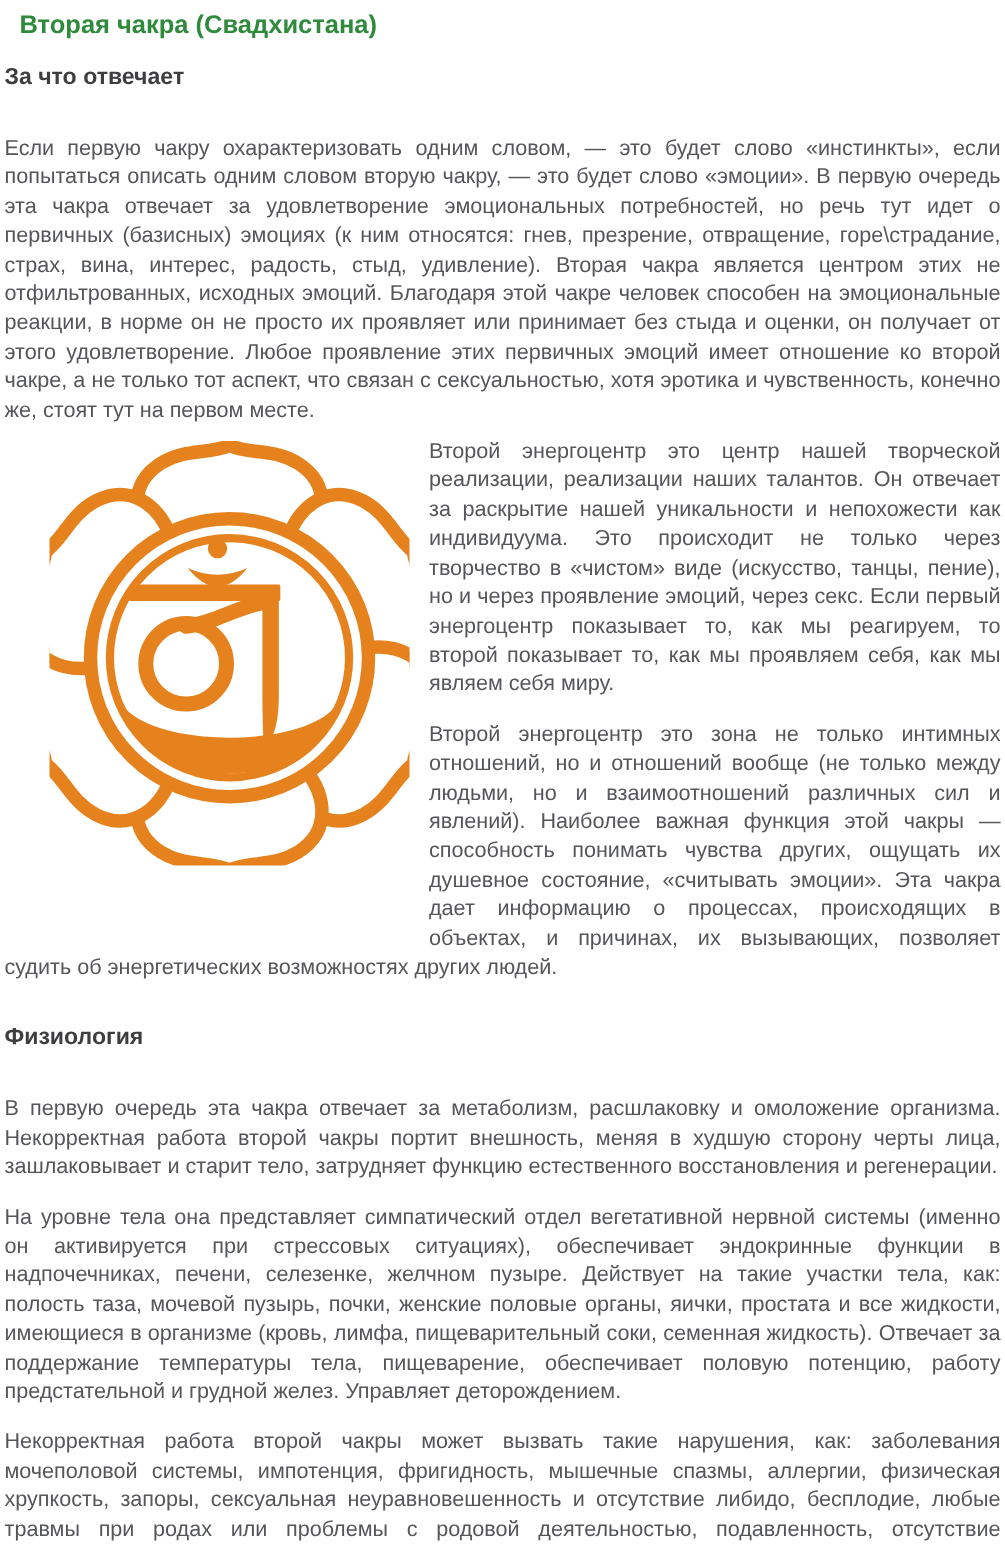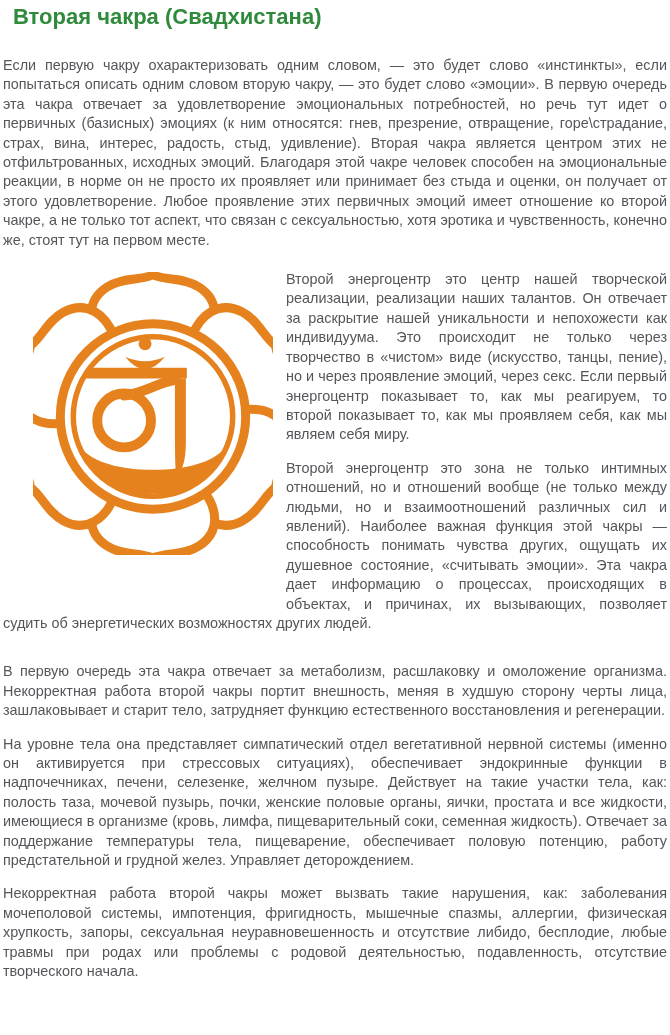--- a/index.html
+++ b/index.html
@@ -13,40 +13,40 @@
   .doc{
     width:670px;
     box-sizing:border-box;
     padding:4px 3px 6px 3px;
     font-family:"Liberation Sans","DejaVu Sans",sans-serif;
     color:var(--body-text);
     font-size:14.4px;
     line-height:19.4px;
   }
   h1.page-title{
-    font-size:22px;
+    font-size:17px;
     line-height:21px;
     font-weight:bold;
     color:var(--title-green);
     margin:2px 0 0 10px;
   }
   h2.sec-heading{
     font-size:15.4px;
     line-height:19px;
     font-weight:bold;
     color:var(--heading-gray);
     margin:15px 0 0 0;
   }
   h2.sec-heading.clear{clear:both;margin-top:27px;}
   p.body-par{
     margin:14px 0 0 0;
     text-align:justify;
   }
   p.first-par{margin-top:29px;}
-  .wrap{margin-top:20px;}
+  .wrap{margin-top:8px;}
   .wrap p.body-par:first-of-type{margin-top:1px;}
   figure.chakra-figure{
     float:left;
     margin:2px 13px 40px 0;
     padding:0 0 0 30px;
     width:240px;
     height:283px;
   }
   figure.chakra-figure svg{display:block;}
   .o-petal{fill:#ffffff;stroke:var(--chakra-orange);stroke-width:9;}
@@ -58,20 +58,21 @@
   .clear-balance{clear:left;}
 </style>
 </head>
 <body>
 
 <main class="doc">
 
   <h1 class="page-title">Вторая чакра (Свадхистана)</h1>
 
   <section>
+    <h2 class="sec-heading">За что отвечает</h2>
 
     <p class="body-par first-par">Если первую чакру охарактеризовать одним словом, — это будет слово «инстинкты», если попытаться описать одним словом вторую чакру, — это будет слово «эмоции». В первую очередь эта чакра отвечает за удовлетворение эмоциональных потребностей, но речь тут идет о первичных (базисных) эмоциях (к ним относятся: гнев, презрение, отвращение, горе\страдание, страх, вина, интерес, радость, стыд, удивление). Вторая чакра является центром этих не отфильтрованных, исходных эмоций. Благодаря этой чакре человек способен на эмоциональные реакции, в норме он не просто их проявляет или принимает без стыда и оценки, он получает от этого удовлетворение. Любое проявление этих первичных эмоций имеет отношение ко второй чакре, а не только тот аспект, что связан с сексуальностью, хотя эротика и чувственность, конечно же, стоят тут на первом месте.</p>
 
     <div class="wrap">
       <figure class="chakra-figure">
         <svg width="240" height="283" viewBox="0 0 240 284" aria-hidden="true">
           <g>
             <path class="o-petal" transform="translate(120,145)" d="M -50 -74 C -65 -92 -68 -116 -46 -130 C -30 -140 -14 -136 0 -142 C 14 -136 30 -140 46 -130 C 68 -116 65 -92 50 -74 Z"></path>
             <path class="o-petal" transform="translate(120,145) rotate(60)" d="M -50 -74 C -65 -92 -68 -116 -46 -130 C -30 -140 -14 -136 0 -142 C 14 -136 30 -140 46 -130 C 68 -116 65 -92 50 -74 Z"></path>
             <path class="o-petal" transform="translate(120,145) rotate(120)" d="M -50 -74 C -65 -92 -68 -116 -46 -130 C -30 -140 -14 -136 0 -142 C 14 -136 30 -140 46 -130 C 68 -116 65 -92 50 -74 Z"></path>
@@ -92,18 +93,19 @@
           </g>
         </svg>
       </figure>
       <p class="body-par">Второй энергоцентр это центр нашей творческой реализации, реализации наших талантов. Он отвечает за раскрытие нашей уникальности и непохожести как индивидуума. Это происходит не только через творчество в «чистом» виде (искусство, танцы, пение), но и через проявление эмоций, через секс. Если первый энергоцентр показывает то, как мы реагируем, то второй показывает то, как мы проявляем себя, как мы являем себя миру.</p>
       <p class="body-par">Второй энергоцентр это зона не только интимных отношений, но и отношений вообще (не только между людьми, но и взаимоотношений различных сил и явлений). Наиболее важная функция этой чакры — способность понимать чувства других, ощущать их душевное состояние, «считывать эмоции». Эта чакра дает информацию о процессах, происходящих в объектах, и причинах, их вызывающих, позволяет судить об энергетических возможностях других людей.</p>
     </div>
 
   </section>
 
   <section>
+    <h2 class="sec-heading clear">Физиология</h2>
     <p class="body-par first-par">В первую очередь эта чакра отвечает за метаболизм, расшлаковку и омоложение организма. Некорректная работа второй чакры портит внешность, меняя в худшую сторону черты лица, зашлаковывает и старит тело, затрудняет функцию естественного восстановления и регенерации.</p>
     <p class="body-par">На уровне тела она представляет симпатический отдел вегетативной нервной системы (именно он активируется при стрессовых ситуациях), обеспечивает эндокринные функции в надпочечниках, печени, селезенке, желчном пузыре. Действует на такие участки тела, как: полость таза, мочевой пузырь, почки, женские половые органы, яички, простата и все жидкости, имеющиеся в организме (кровь, лимфа, пищеварительный соки, семенная жидкость). Отвечает за поддержание температуры тела, пищеварение, обеспечивает половую потенцию, работу предстательной и грудной желез. Управляет деторождением.</p>
     <p class="body-par">Некорректная работа второй чакры может вызвать такие нарушения, как: заболевания мочеполовой системы, импотенция, фригидность, мышечные спазмы, аллергии, физическая хрупкость, запоры, сексуальная неуравновешенность и отсутствие либидо, бесплодие, любые травмы при родах или проблемы с родовой деятельностью, подавленность, отсутствие творческого начала.</p>
   </section>
 
 </main>
 
 </body></html>

